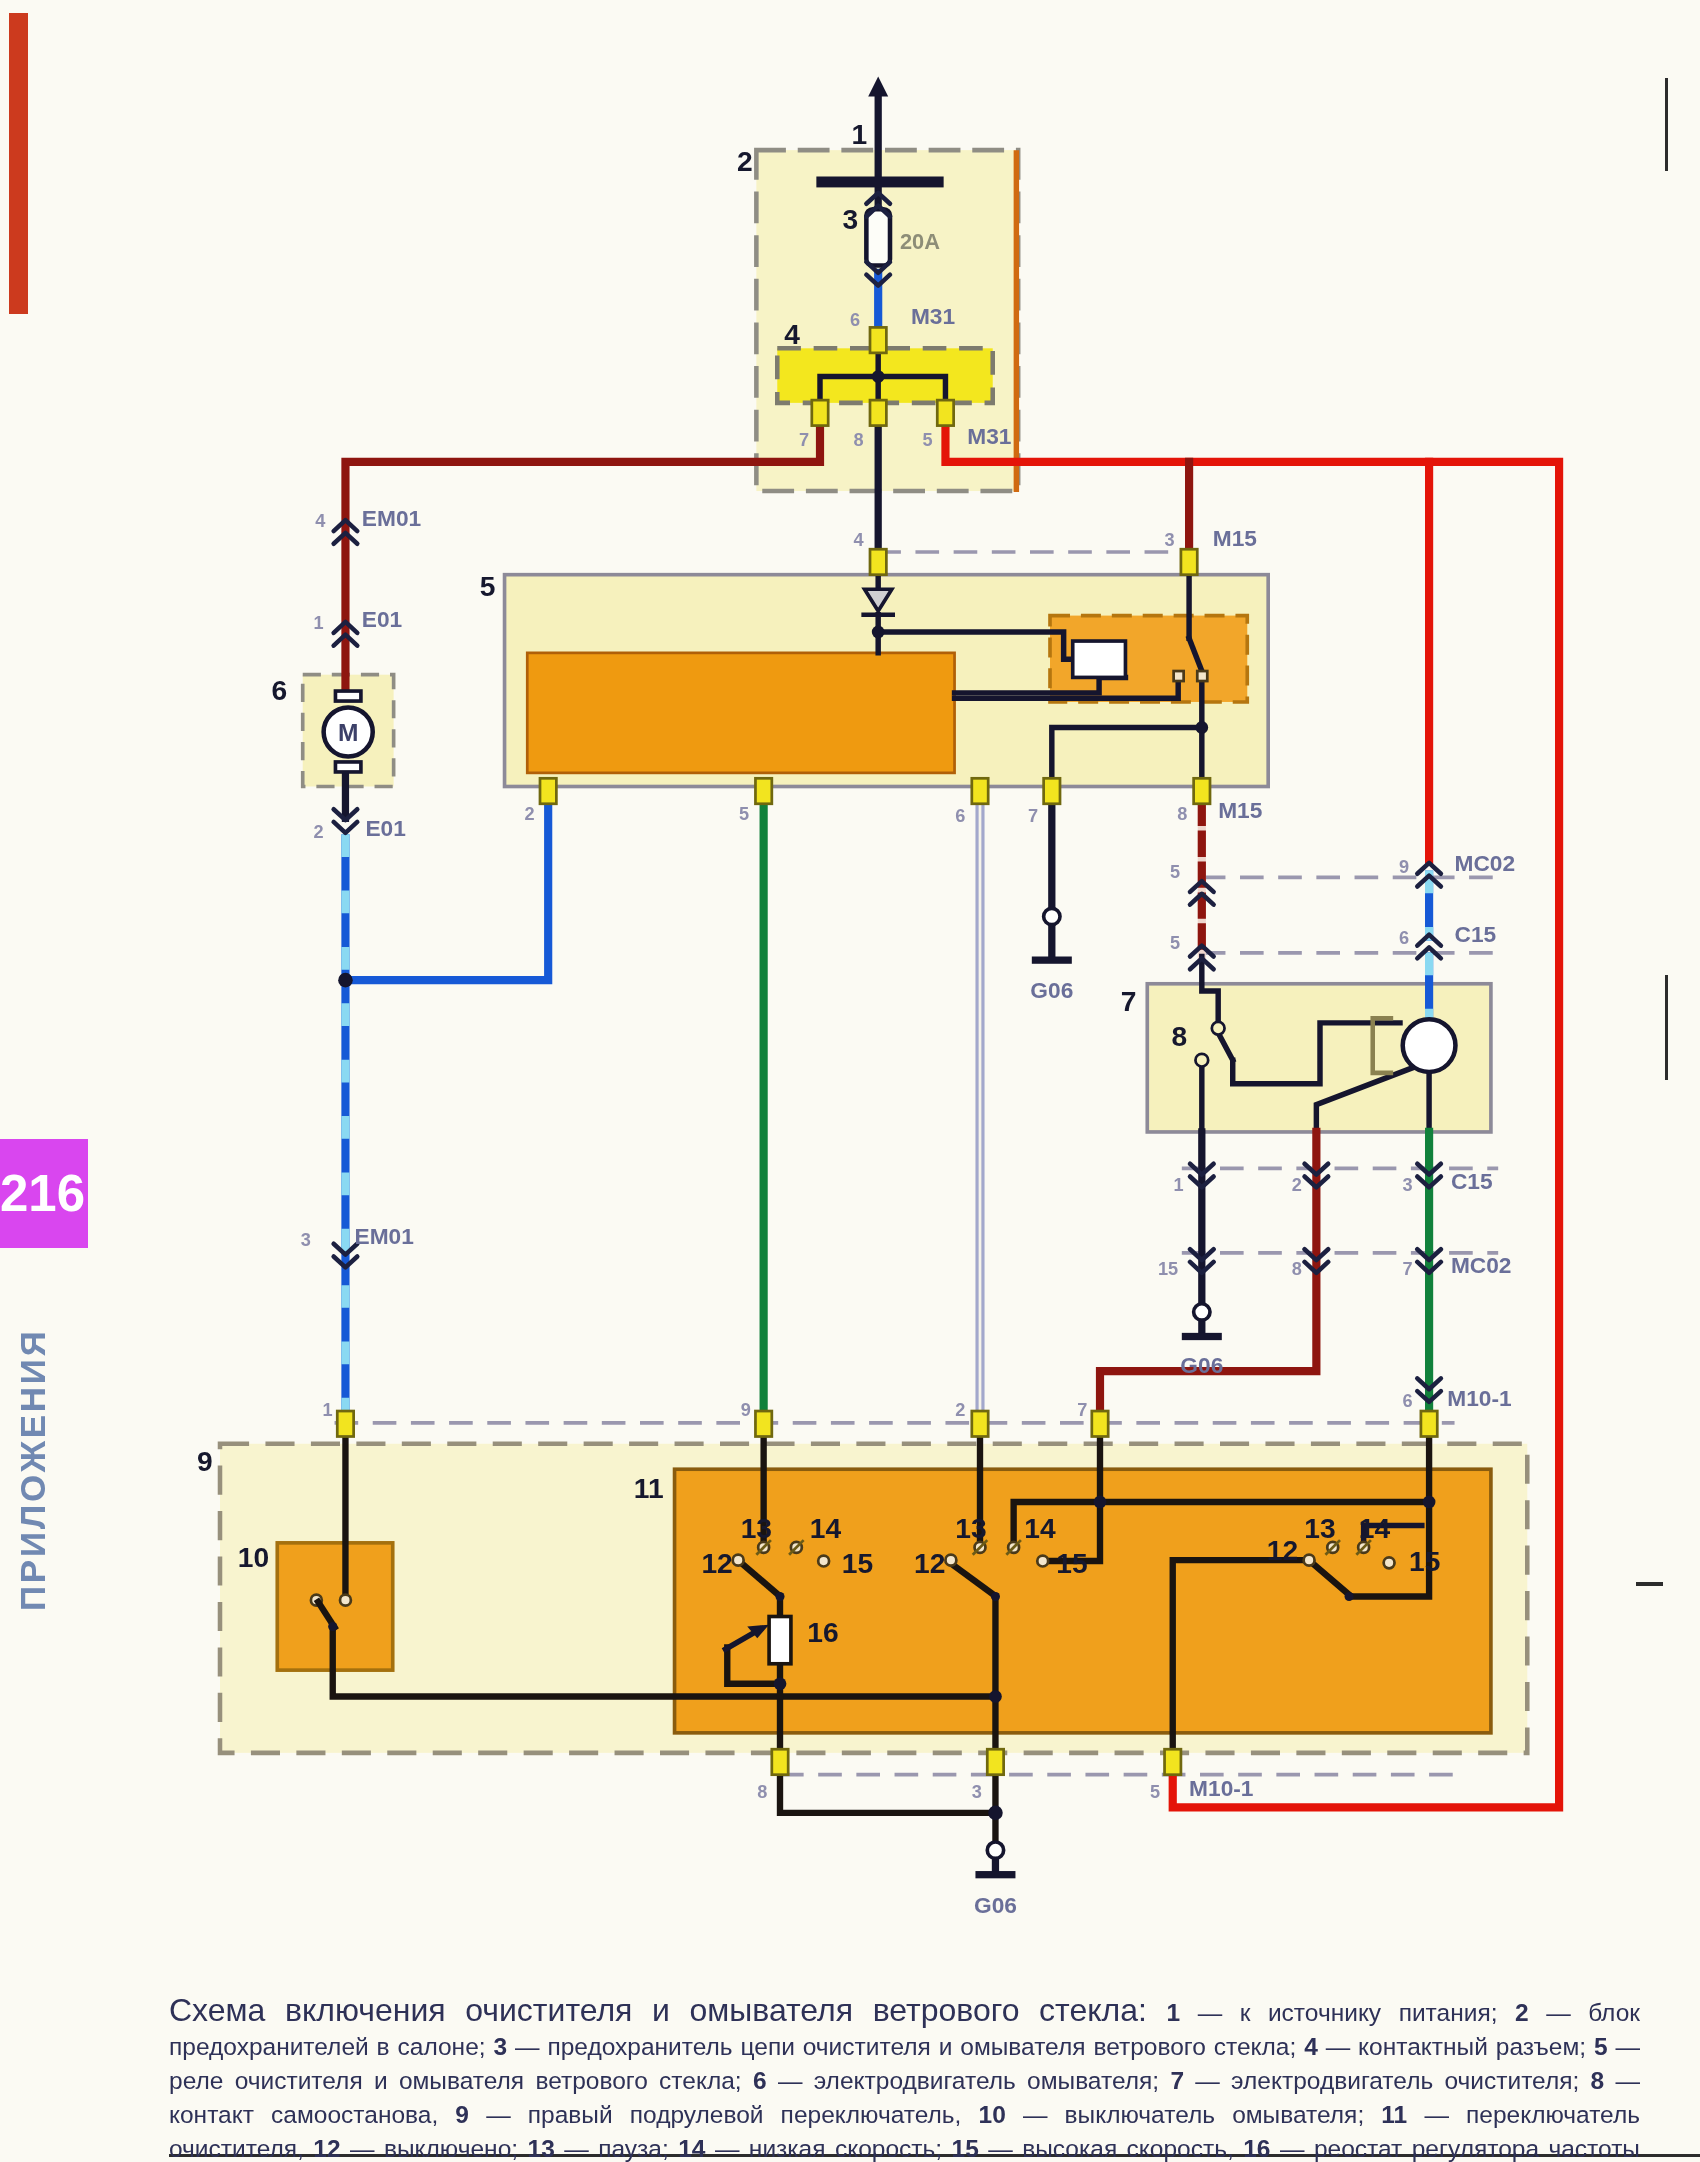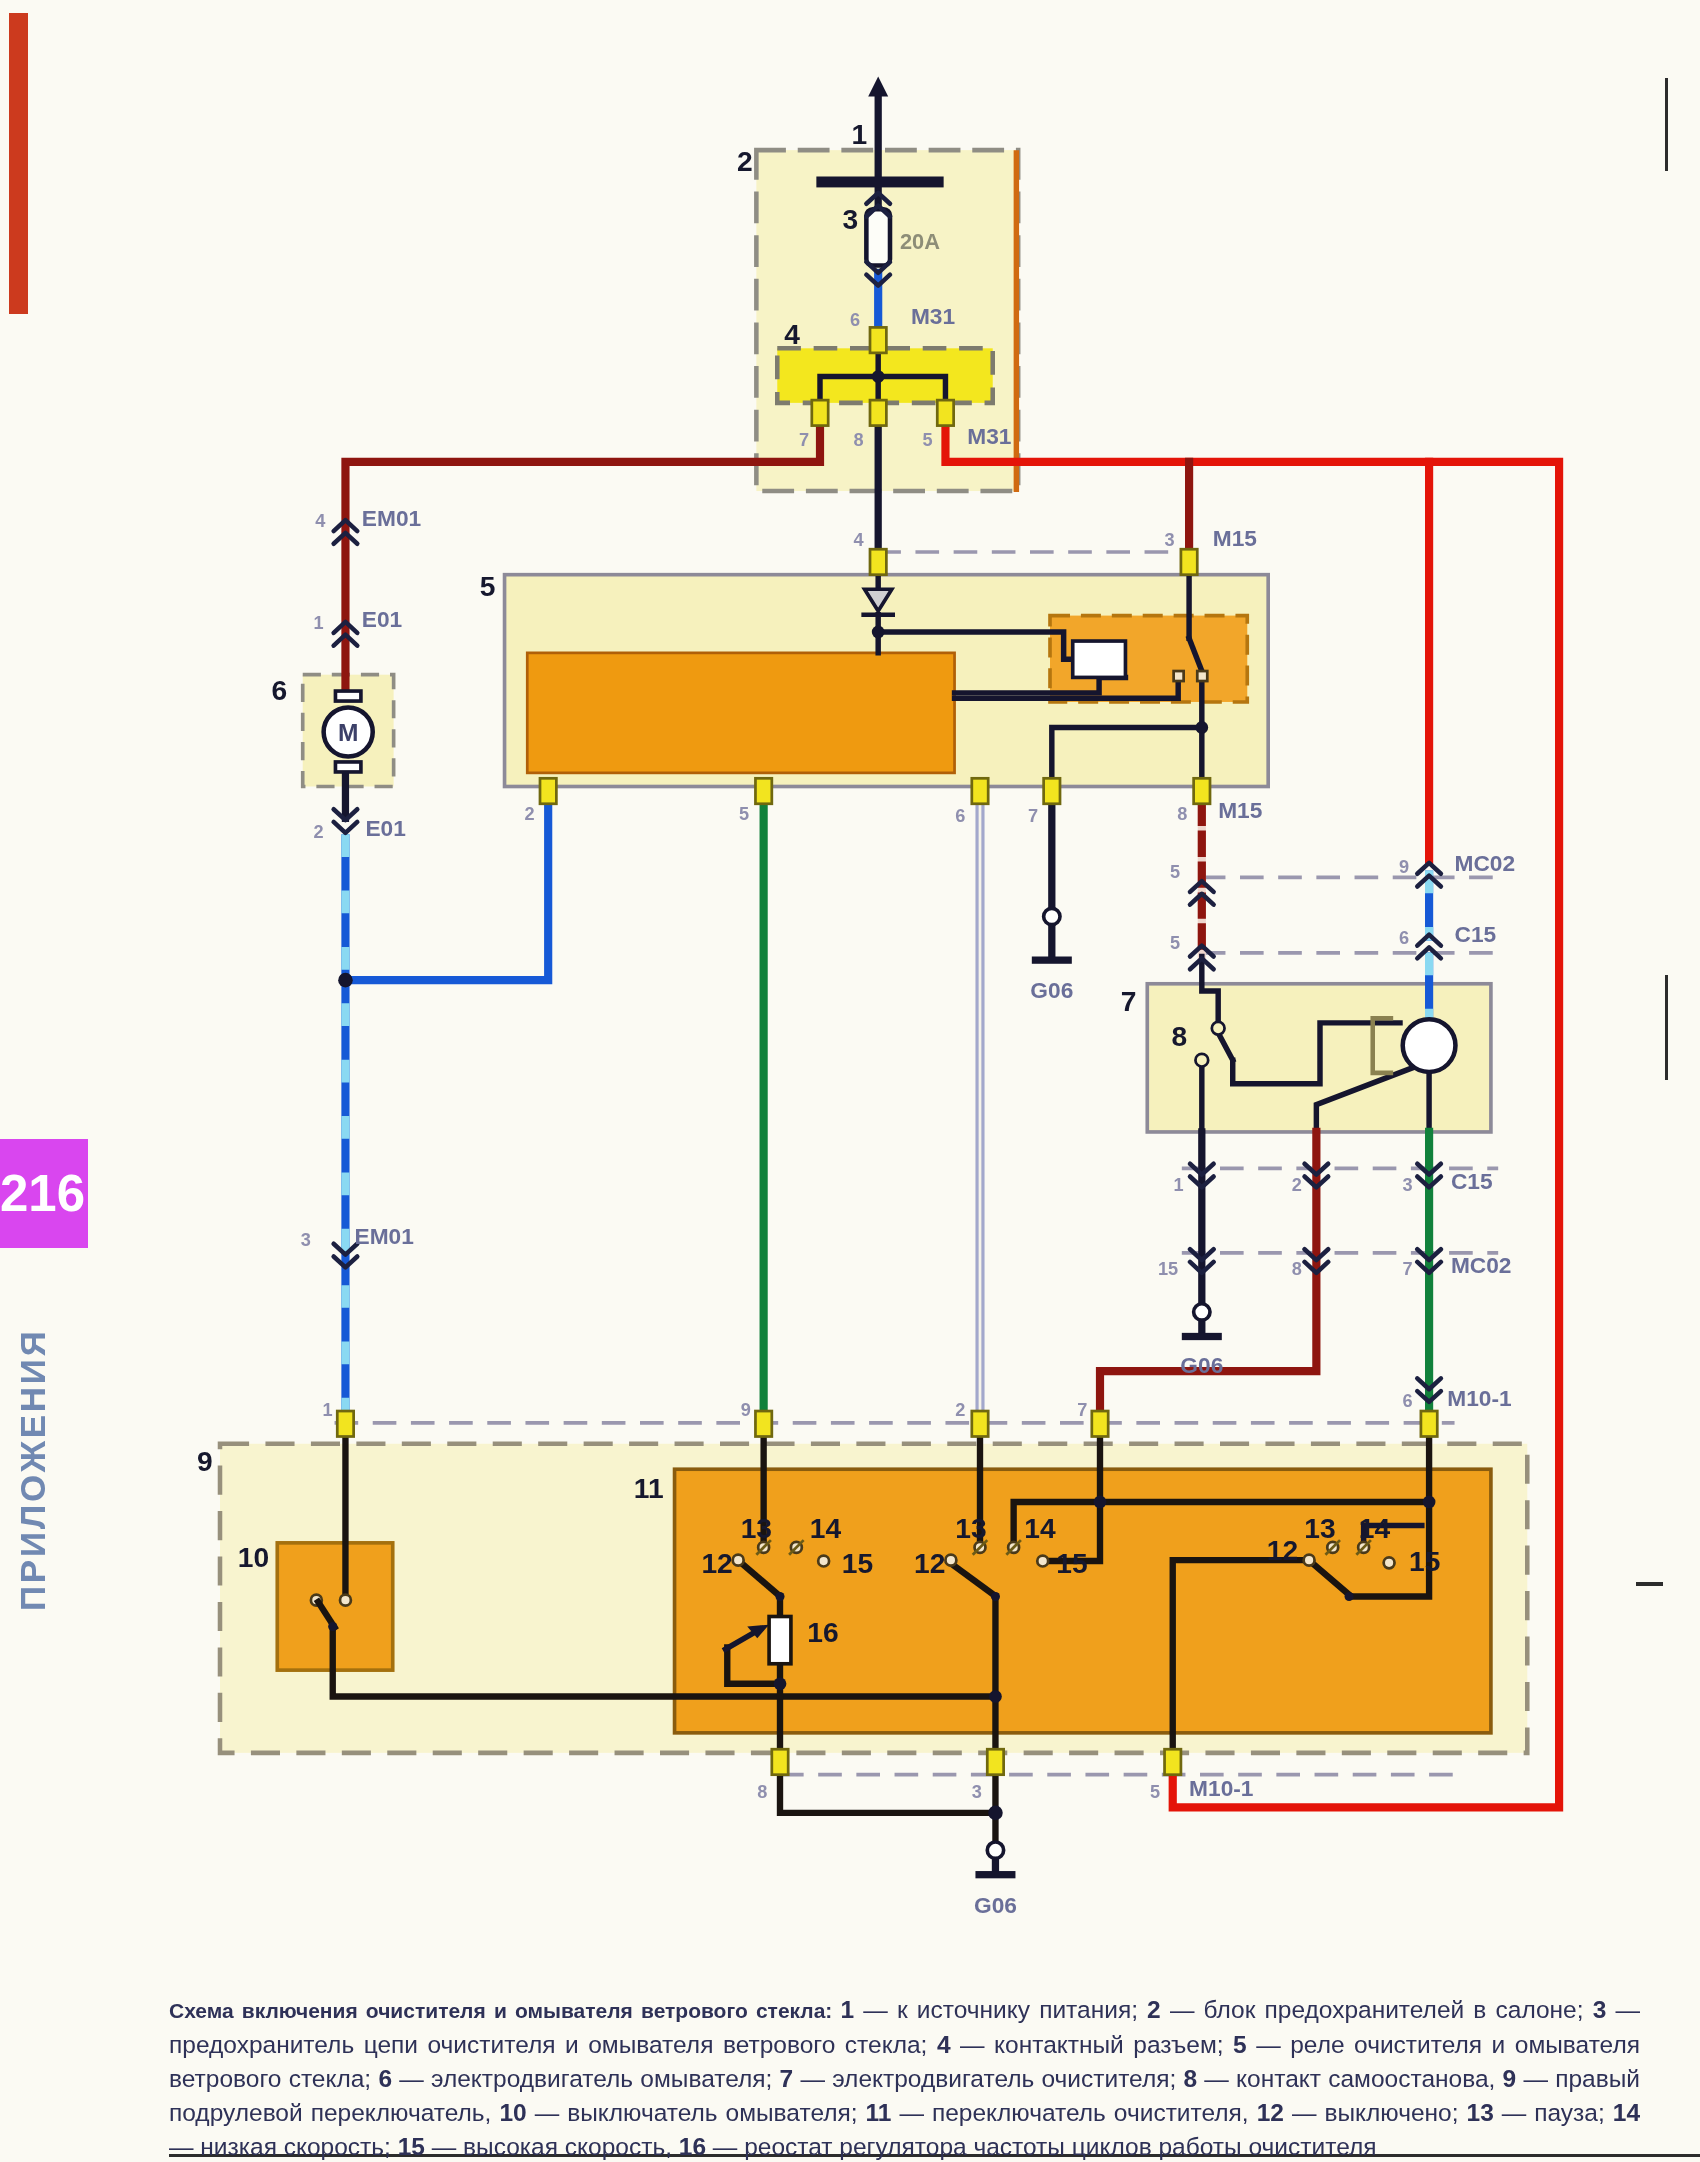--- a/index.html
+++ b/index.html
@@ -11,21 +11,21 @@
             display:flex;align-items:center;justify-content:flex-start;color:#fff;
             font-size:51px;font-weight:bold;}
   #side-vert{position:absolute;left:12.7px;top:1284px;height:327px;width:47px;
              writing-mode:vertical-rl;transform:rotate(180deg);
              font-size:35px;font-weight:bold;letter-spacing:2.7px;color:#7189b2;}
   
   .mark{position:absolute;background:#2c2c2c;}
   
   #caption{position:absolute;left:169px;top:1993px;width:1471px;
            font-size:24.5px;line-height:34px;color:#2e3157;text-align:justify;}
-  #caption .ci{font-weight:bold;font-size:21px;}
+  #caption .ci{font-weight:normal;font-size:32px;}
   #caption .nn{font-weight:bold;}
   
   .w{fill:none;stroke-linecap:square;stroke-linejoin:miter;}
   .sk{stroke:#15152e;stroke-width:8;}
   .sk6{stroke:#15152e;stroke-width:6;}
   .sk7{stroke:#1a1410;stroke-width:7;}
   .red{stroke:#e41408;stroke-width:9;}
   .mar{stroke:#8e150f;stroke-width:9;}
   .blu{stroke:#1659d6;stroke-width:9;}
   .cyn{stroke:#8ad9f2;stroke-width:9;stroke-dasharray:16 46;}

